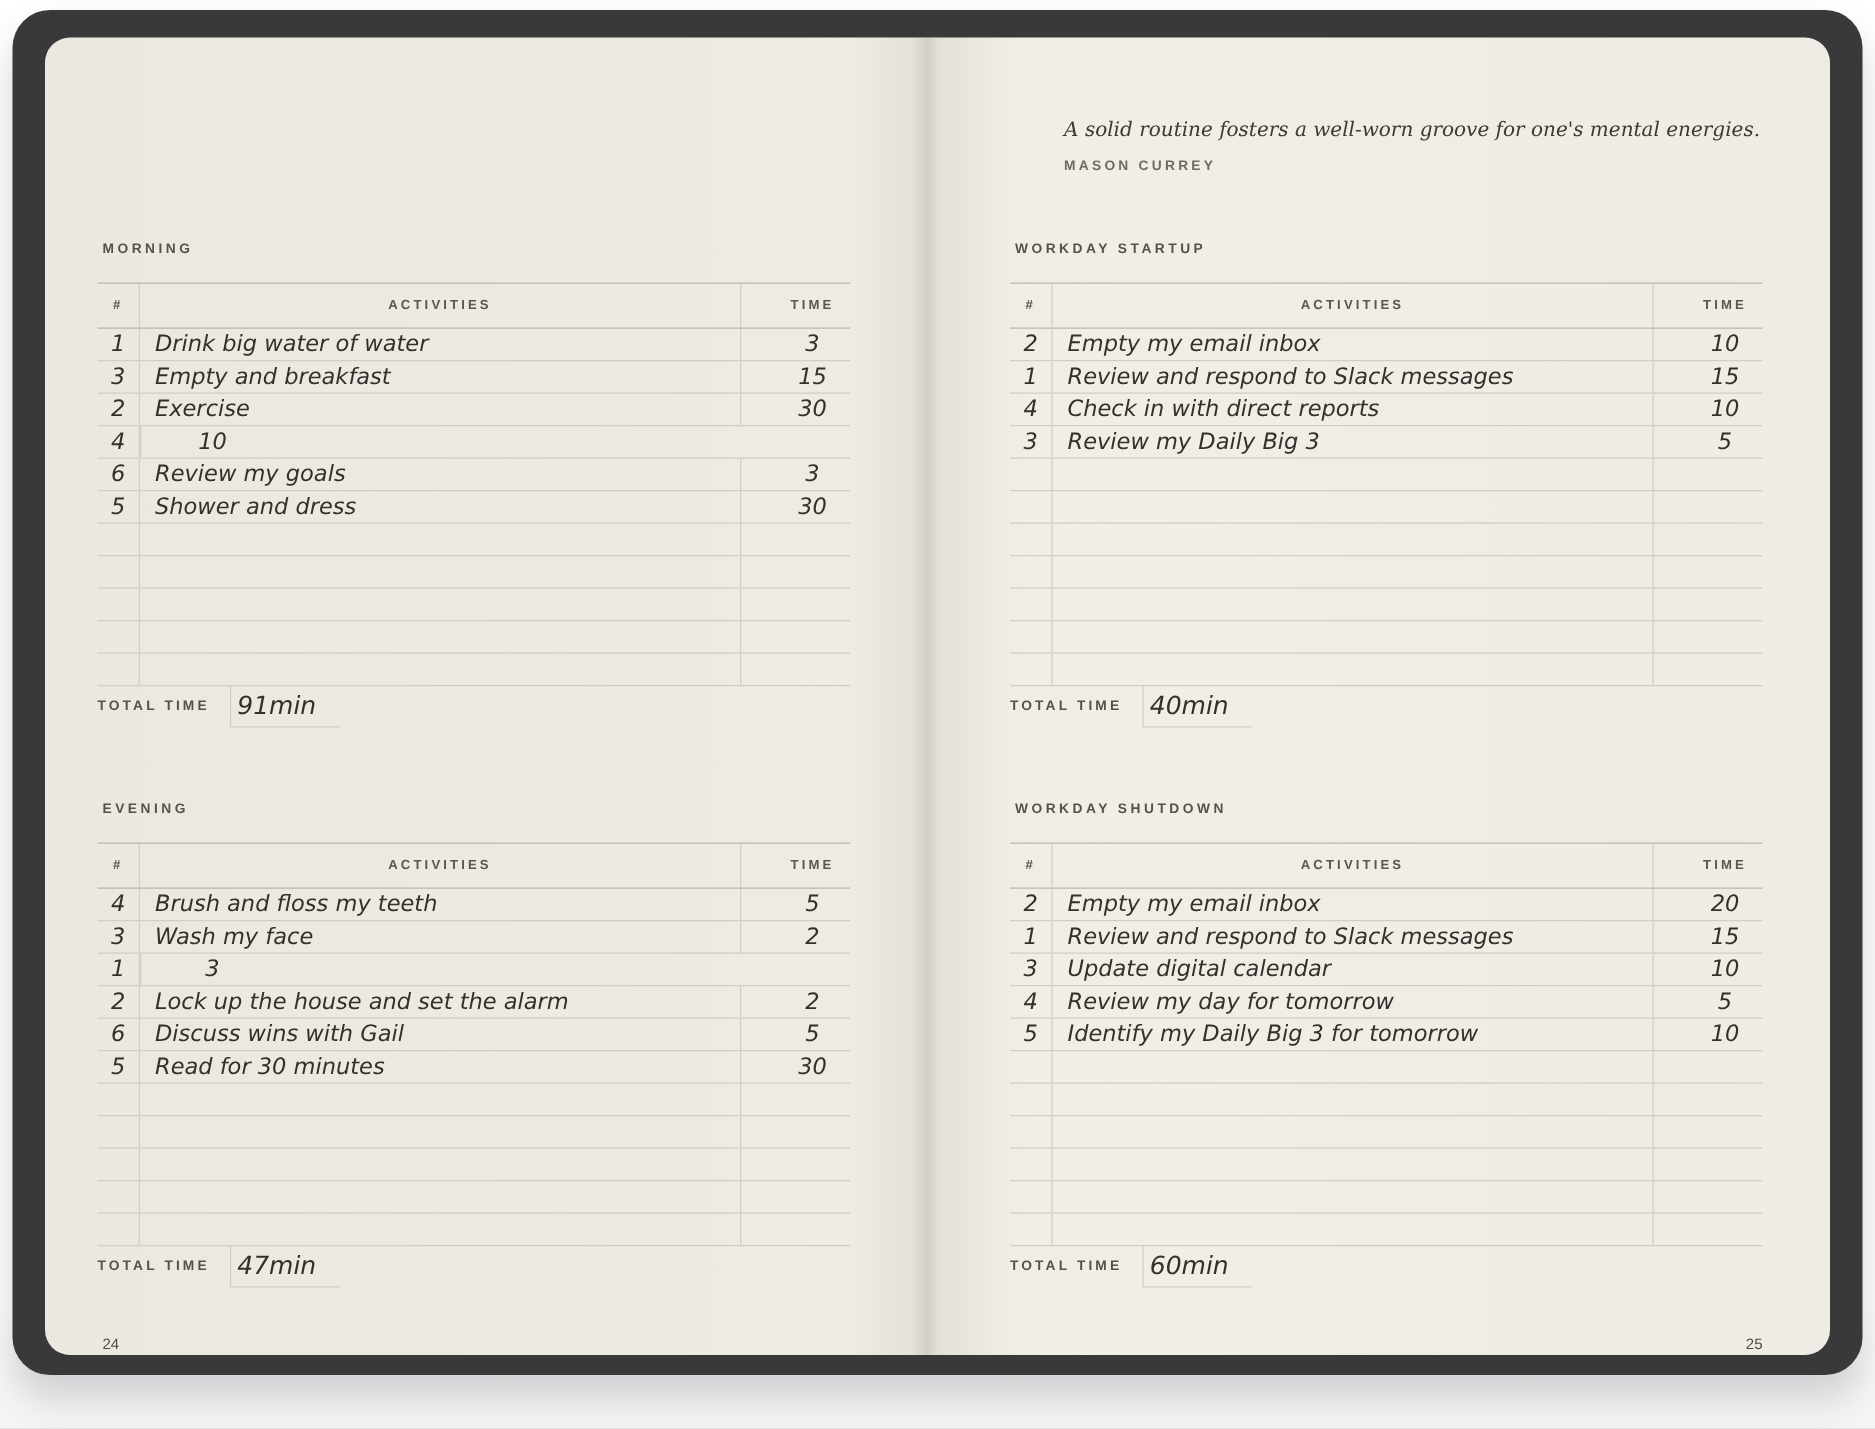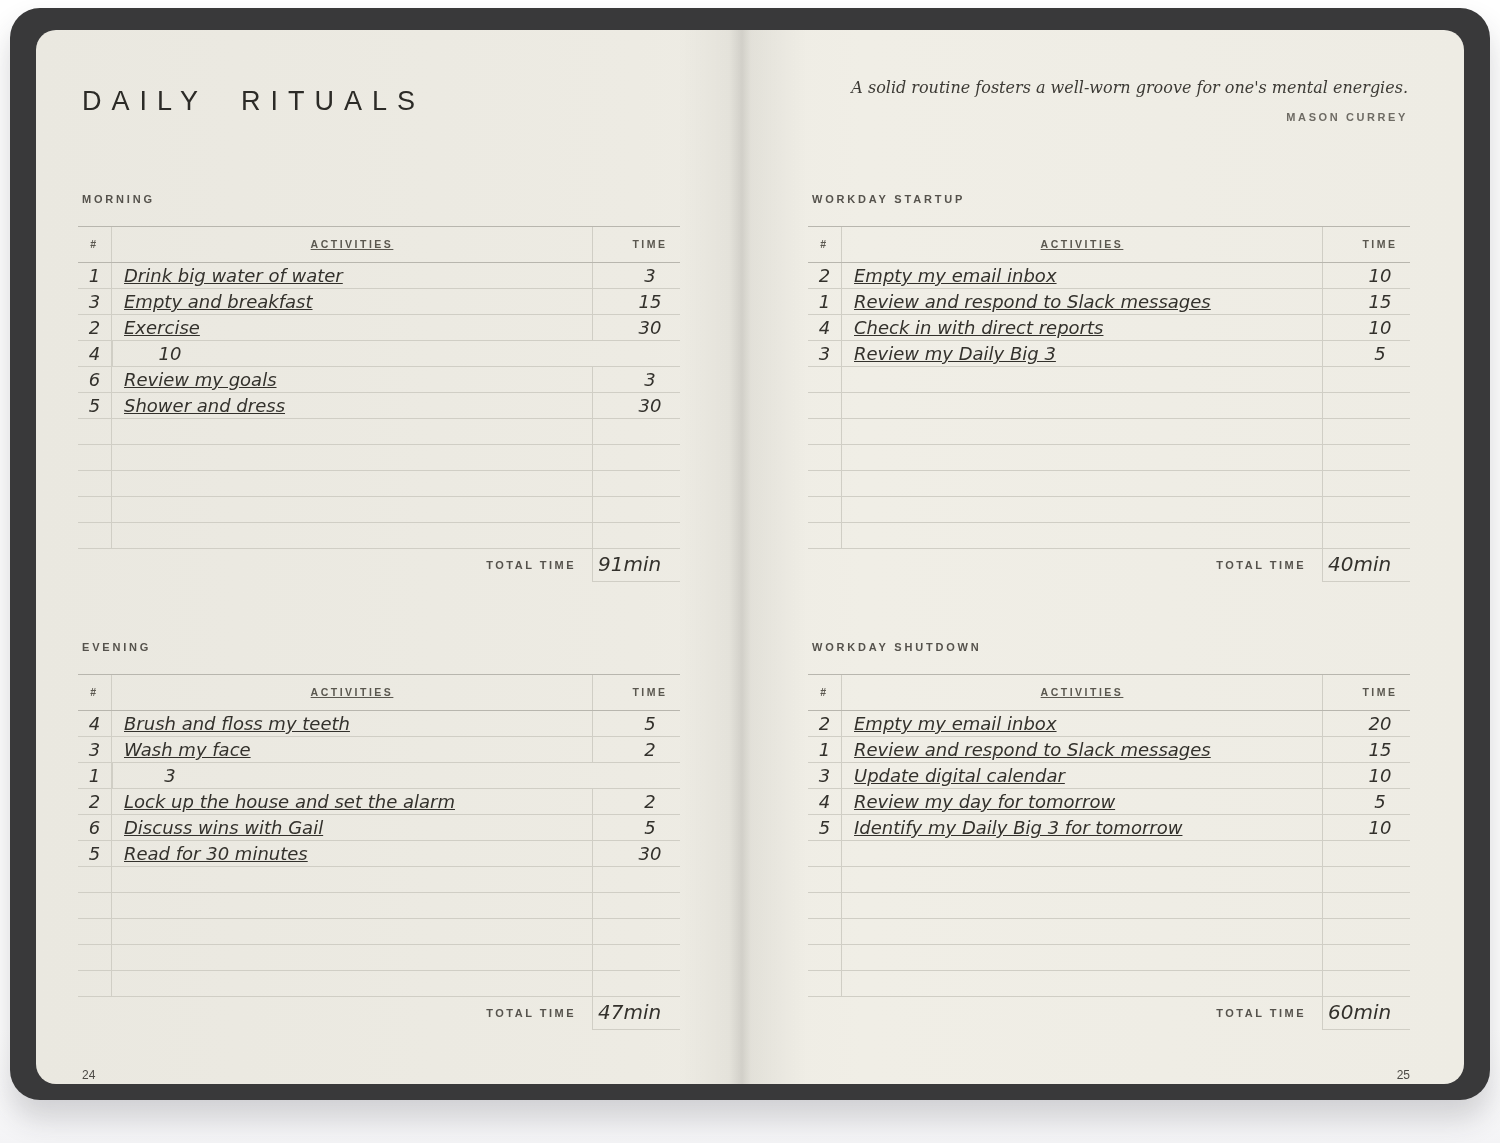--- a/index.html
+++ b/index.html
@@ -27,21 +27,21 @@
     background: linear-gradient(90deg, rgba(0,0,0,0) 0%, rgba(0,0,0,0.045) 40%,
       rgba(0,0,0,0.12) 50%, rgba(0,0,0,0.05) 57%, rgba(0,0,0,0) 100%);
   }
 
   .title {
     position: absolute; left: 46px; top: 56px;
     font-size: 27px; font-weight: 500; letter-spacing: 10px; word-spacing: 16px;
     color: #2c2b27;
   }
 
-  .quote { position: absolute; right: 56px; top: 48px; text-align: right; }
+  .quote { position: absolute; right: 56px; top: 64px; }
   .quote-text {
     font-family: "DejaVu Serif", serif; font-style: italic;
     font-size: 16px; color: #3c3a35;
   }
   .quote-attr {
     margin-top: 14px; font-size: 11px; font-weight: bold;
     letter-spacing: 2.6px; color: #6e6b64;
   }
 
   .section { position: absolute; width: 602px; }
@@ -51,59 +51,58 @@
   .sec-shutdown { left: 772px; top: 611px; }
 
   .section-label {
     font-size: 11px; font-weight: bold; letter-spacing: 2.8px;
     color: #55524c; margin: 0 0 21px 4px;
   }
 
   .table { border-top: 1px solid #b8b6ae; }
   .thead { display: flex; height: 36px; border-bottom: 1px solid #b8b6ae; align-items: center; }
   .c-num  { width: 34px; flex: none; }
-  .c-act  { flex: 1 1 auto; min-width: 0; text-decoration: underline; }
+  .c-act  { flex: 1 1 auto; min-width: 0; }
   .c-time { width: 88px; flex: none; padding-left: 27px; }
   .thead .c-num, .row .c-num { border-right: 1px solid #d0cec5; height: 100%; }
   .thead .c-time, .row .c-time { border-left: 1px solid #d0cec5; height: 100%; }
   .thead .hcell {
     font-size: 10.5px; font-weight: bold; letter-spacing: 2.5px;
     color: #5a574f; text-align: center; line-height: 35px;
   }
   .row { display: flex; height: 26px; border-bottom: 1px solid #d0cec5; }
   .hand {
     font-family: cursive, "DejaVu Sans", sans-serif; font-style: italic;
     color: #33312c;
   }
   .row .c-num  { text-align: center; font-size: 18px; line-height: 25px; }
   .row .c-act  { padding-left: 12px; font-size: 18px; line-height: 25px; white-space: nowrap; overflow: hidden; }
   .row .c-time { text-align: center; font-size: 18px; line-height: 25px; }
 
-  .total { display: flex; justify-content: flex-end; height: 33px; }
+  .total { display: flex; height: 33px; }
   .total-label {
     font-size: 11px; font-weight: bold; letter-spacing: 2.5px;
     color: #55524c; line-height: 33px; margin-right: 16px;
   }
   .total-cell {
     width: 88px; border-left: 1px solid #d0cec5; border-bottom: 1px solid #d0cec5;
     font-size: 20px; line-height: 31px; padding-left: 5px; white-space: nowrap;
   }
 
   .pgnum { position: absolute; font-size: 12px; color: #4c4a45; }
   .pg-left  { left: 46px;  top: 1038px; }
   .pg-right { right: 54px; top: 1038px; }
 </style>
 </head>
 <body>
 
 <div class="scene">
   <div class="cover">
     <div class="pages">
 
-      <div class="title">DAILY RITUALS</div>
 
       <div class="quote">
         <div class="quote-text">A solid routine fosters a well-worn groove for one's mental energies.</div>
         <div class="quote-attr">MASON CURREY</div>
       </div>
 
       <div class="section sec-morning">
         <div class="section-label">MORNING</div>
         <div class="table">
           <div class="thead">

